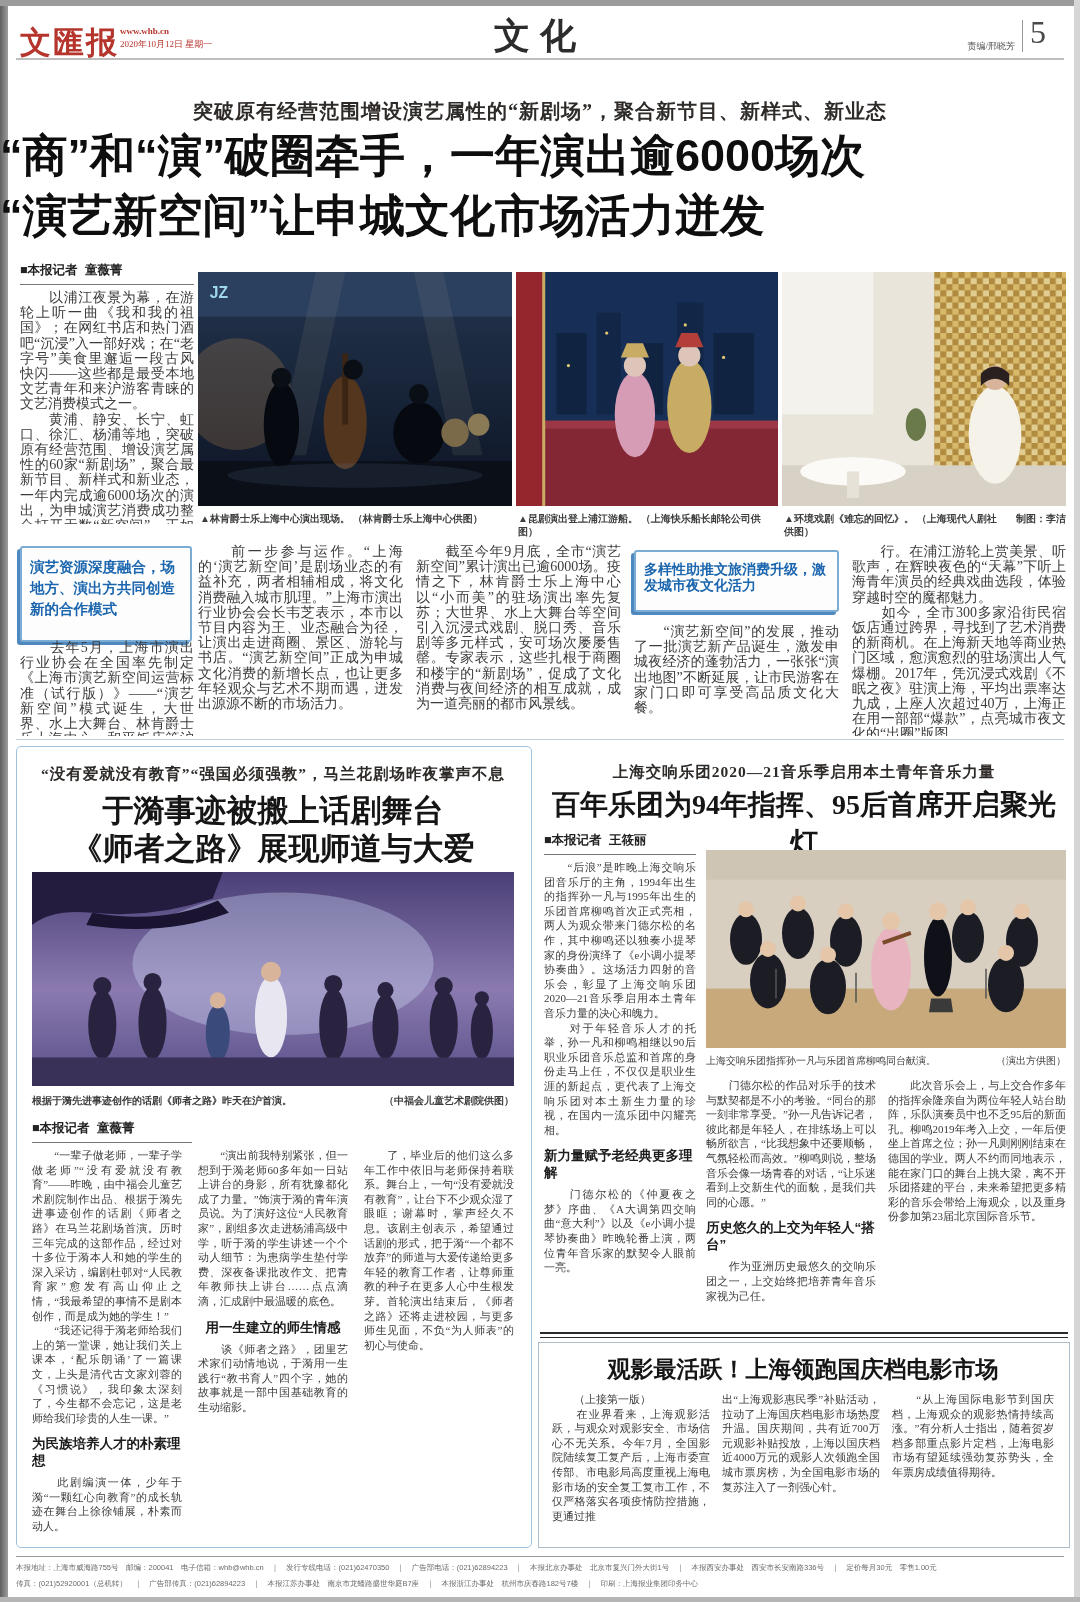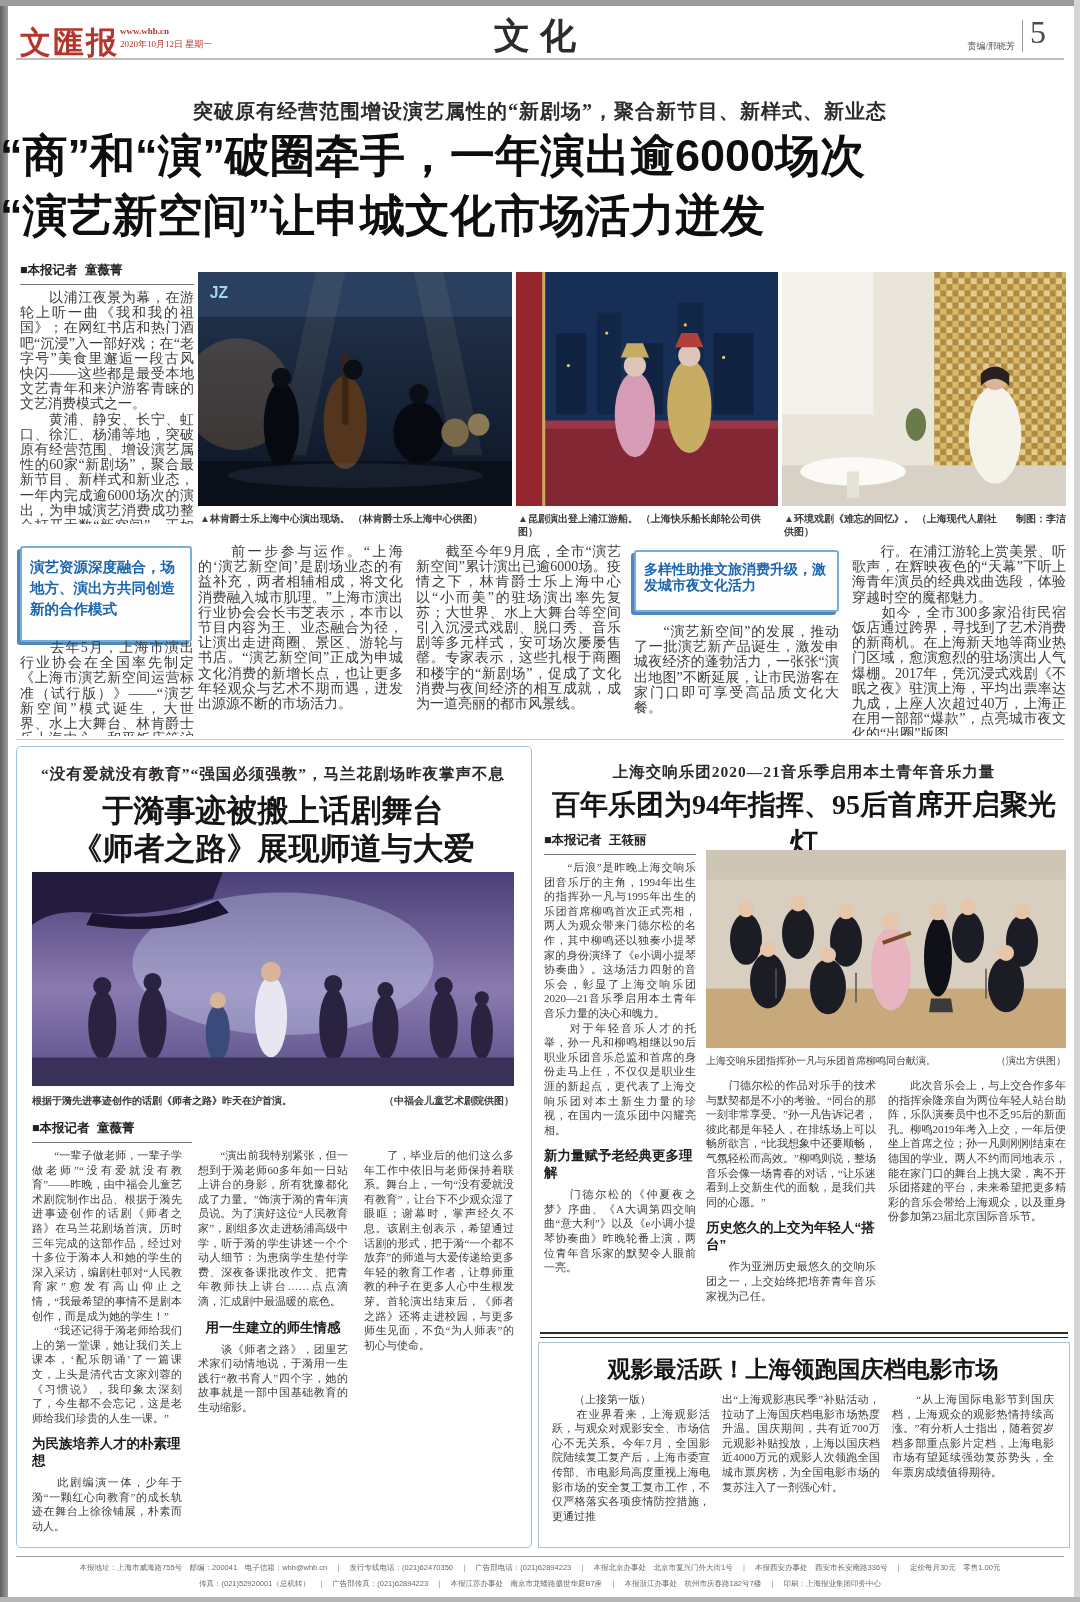--- a/index.html
+++ b/index.html
@@ -35,21 +35,21 @@
            font-size:14.5px;line-height:21px;padding:9px 8px;box-sizing:border-box;text-align:left;}
   .caption{font-size:10px;font-weight:bold;color:#3d3d3d;line-height:13px;
            font-family:"Liberation Sans","DejaVu Sans",sans-serif;}
   .photo{overflow:hidden;background:#ccc;}
   .photo svg{display:block;width:100%;height:100%;}
   .boxed-blue{border:1px solid #9fc2e0;border-radius:5px;}
   .boxed-grey{border:1px solid #aebfcc;}
   .dbl-rule{border-top:2px solid #2b2b2b;border-bottom:1px solid #2b2b2b;height:3px;}
   .thin-blue-rule{border-top:1px solid #bcd2e4;}
   .footer-line{font-size:7.5px;color:#6a6a6a;line-height:11px;white-space:nowrap;overflow:hidden;
-               font-family:"Liberation Sans","DejaVu Sans",sans-serif;text-align:center;}
+               font-family:"Liberation Sans","DejaVu Sans",sans-serif;}
 </style>
 </head>
 <body>
 
 <div class="page">
   <div class="edge-l"></div>
   <div class="edge-t"></div>
   <div class="edge-r"></div>
   <div class="edge-b"></div>
 

